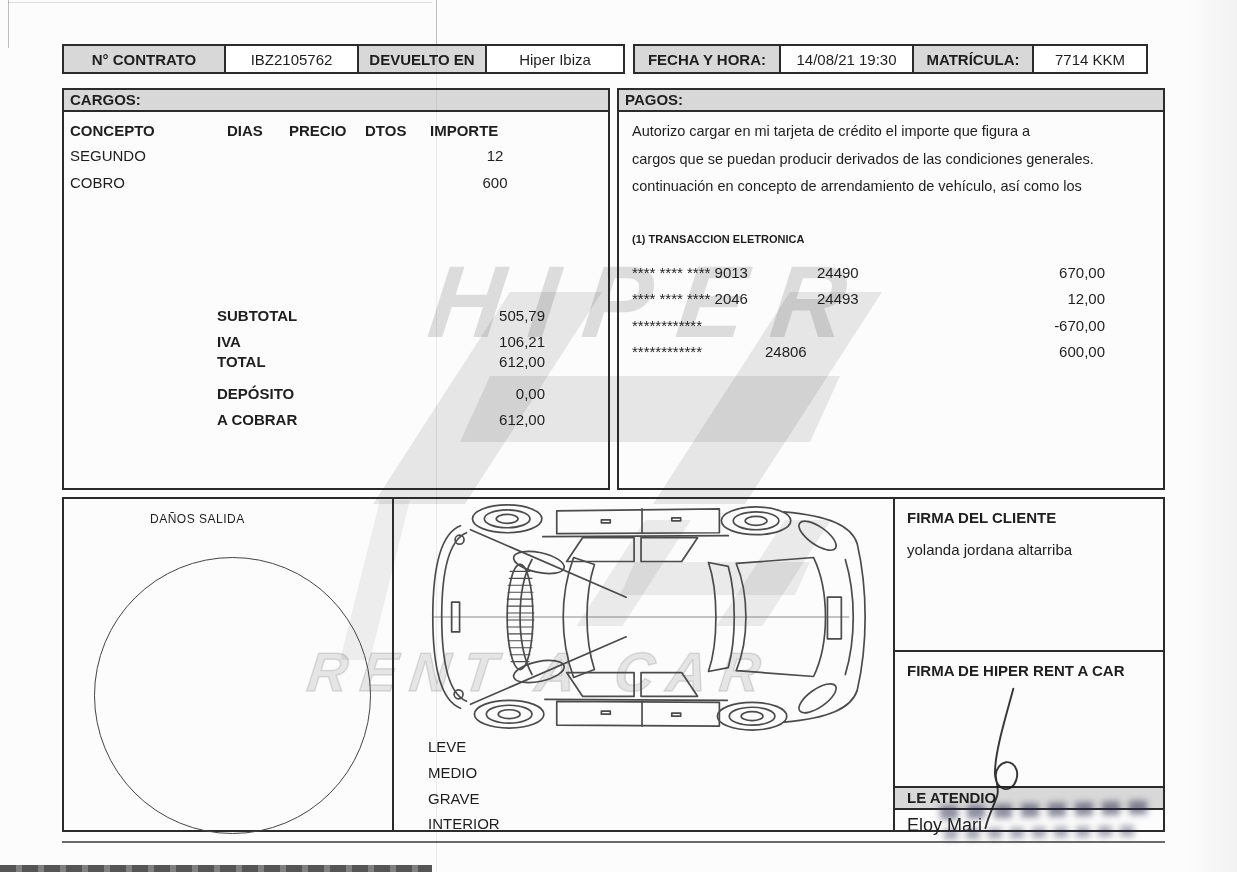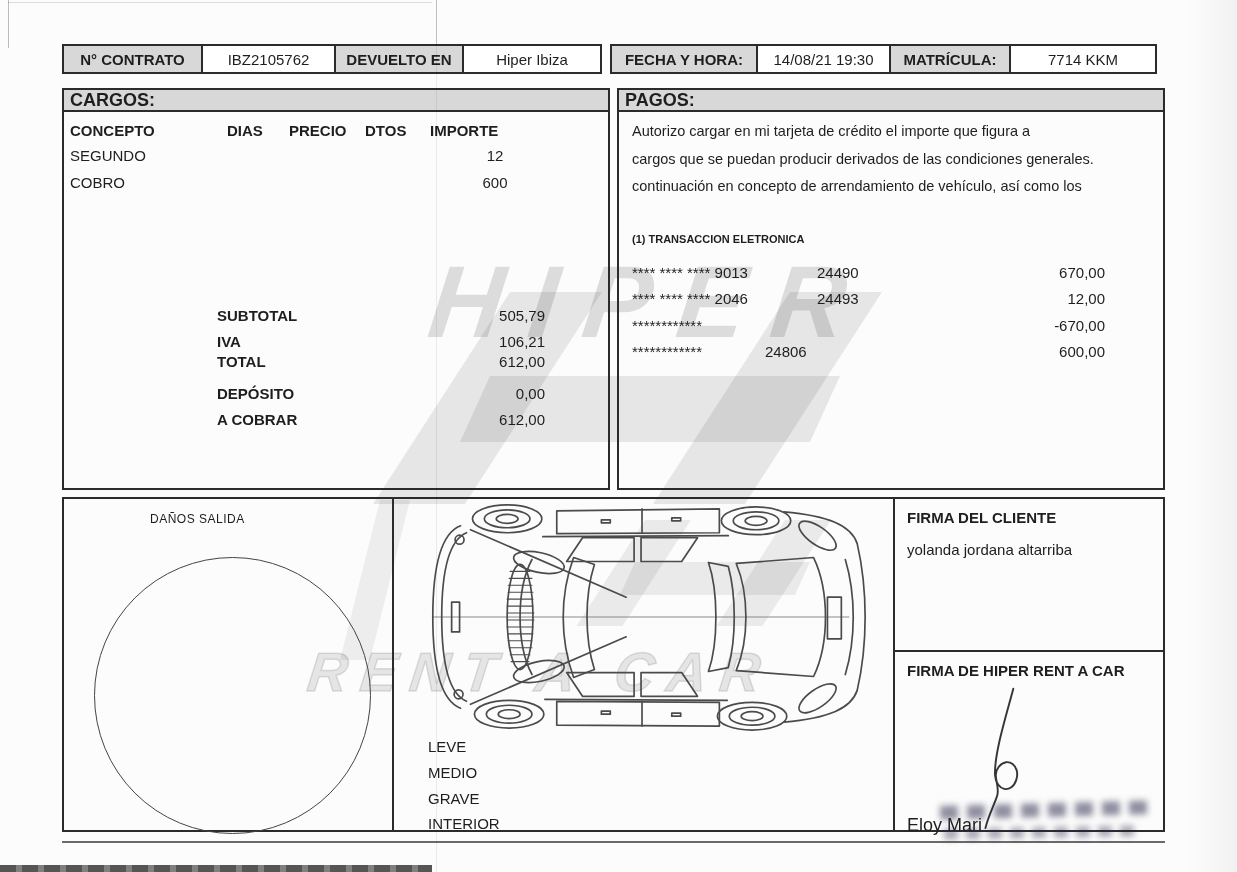--- a/index.html
+++ b/index.html
@@ -21,21 +21,21 @@
   .hdr-row{left:62px;top:44px;display:flex;}
   .cell{border:2px solid #2b2b2b;box-sizing:border-box;height:30px;display:flex;
         align-items:center;justify-content:center;font-size:15px;margin-left:-2px;background:#fff;}
   .cell:first-child{margin-left:0;}
   .cell.lbl{font-weight:bold;background:#d8d8d8;}
   .hdr-gap{width:12px;border:none;background:transparent;margin-left:-2px;}
 
   
   .panel{position:absolute;border:2px solid #2b2b2b;box-sizing:border-box;}
   .panel-title{height:22px;background:#d8d8d8;border-bottom:2px solid #2b2b2b;
-               font-weight:bold;font-size:18px;line-height:20px;padding-left:6px;box-sizing:border-box;}
+               font-weight:bold;font-size:15px;line-height:20px;padding-left:6px;box-sizing:border-box;}
   .p-cargos{left:62px;top:88px;width:548px;height:402px;}
   .p-pagos{left:617px;top:88px;width:548px;height:402px;}
 
   .col-hdr{font-weight:bold;font-size:15px;}
   .txt{font-size:15px;}
   .imp{width:100px;text-align:center;left:381px;}
   .tot-row{left:153px;width:328px;display:flex;justify-content:space-between;font-size:15px;line-height:18px;}
   .tot-row .t-lbl{font-weight:bold;}
 
   .auth-par{left:13px;top:28px;width:515px;font-size:14.5px;}
@@ -107,29 +107,29 @@
   <div class="abs wm-rent">RENT A CAR</div>
   <svg class="abs wm-logo2" viewBox="0 0 520 212">
     <g fill="rgba(0,0,0,0.07)">
       <polygon points="140,0 232,0 95,212 3,212"></polygon>
       <polygon points="420,0 512,0 375,212 283,212"></polygon>
       <polygon points="120,84 470,84 440,150 90,150"></polygon>
     </g>
   </svg>
 
   <div class="abs hdr-row">
-    <div class="cell lbl" style="width:141px">N° CONTRATO</div>
+    <div class="cell lbl" style="width:164px">N° CONTRATO</div>
     <div class="cell" style="width:135px">IBZ2105762</div>
     <div class="cell lbl" style="width:130px">DEVUELTO EN</div>
     <div class="cell" style="width:140px">Hiper Ibiza</div>
     <div class="hdr-gap"></div>
     <div class="cell lbl" style="width:148px">FECHA Y HORA:</div>
     <div class="cell" style="width:135px">14/08/21  19:30</div>
     <div class="cell lbl" style="width:122px">MATRÍCULA:</div>
-    <div class="cell" style="width:148px">7714 KKM</div>
+    <div class="cell" style="width:116px">7714 KKM</div>
   </div>
 
   <div class="panel p-cargos">
     <div class="panel-title">CARGOS:</div>
     <span class="abs col-hdr" style="left:6px;top:32px">CONCEPTO</span>
     <span class="abs col-hdr" style="left:163px;top:32px">DIAS</span>
     <span class="abs col-hdr" style="left:225px;top:32px">PRECIO</span>
     <span class="abs col-hdr" style="left:301px;top:32px">DTOS</span>
     <span class="abs col-hdr" style="left:366px;top:32px">IMPORTE</span>
 
@@ -263,20 +263,21 @@
     </div>
 
     <div class="cell-sign">
       <span class="abs sign-title" style="top:10px">FIRMA DEL CLIENTE</span>
       <span class="abs sign-name" style="top:42px">yolanda jordana altarriba</span>
       <div class="abs sign-divider"></div>
       <span class="abs sign-title" style="top:163px">FIRMA DE HIPER RENT A CAR</span>
       <svg class="sig-svg" width="125" height="150" viewBox="0 0 130 150">
         <path d="M70,4 C62,34 50,72 51,94 C52,110 68,114 73,99 C78,84 64,74 55,85 C47,95 57,105 53,116 C50,125 44,136 41,149" stroke="#1a1a1a" stroke-width="2" fill="none" stroke-linecap="round" opacity="0.88"></path>
       </svg>
+      <div class="abs atendio-bar">LE ATENDIO</div>
       <span class="abs atendio-name">Eloy Mari</span>
       <div class="abs stamp">
         <div class="s1"></div>
           <div class="s2"></div>
       </div>
     </div>
   </div>
 
   <div class="abs outer-line"></div>
 

